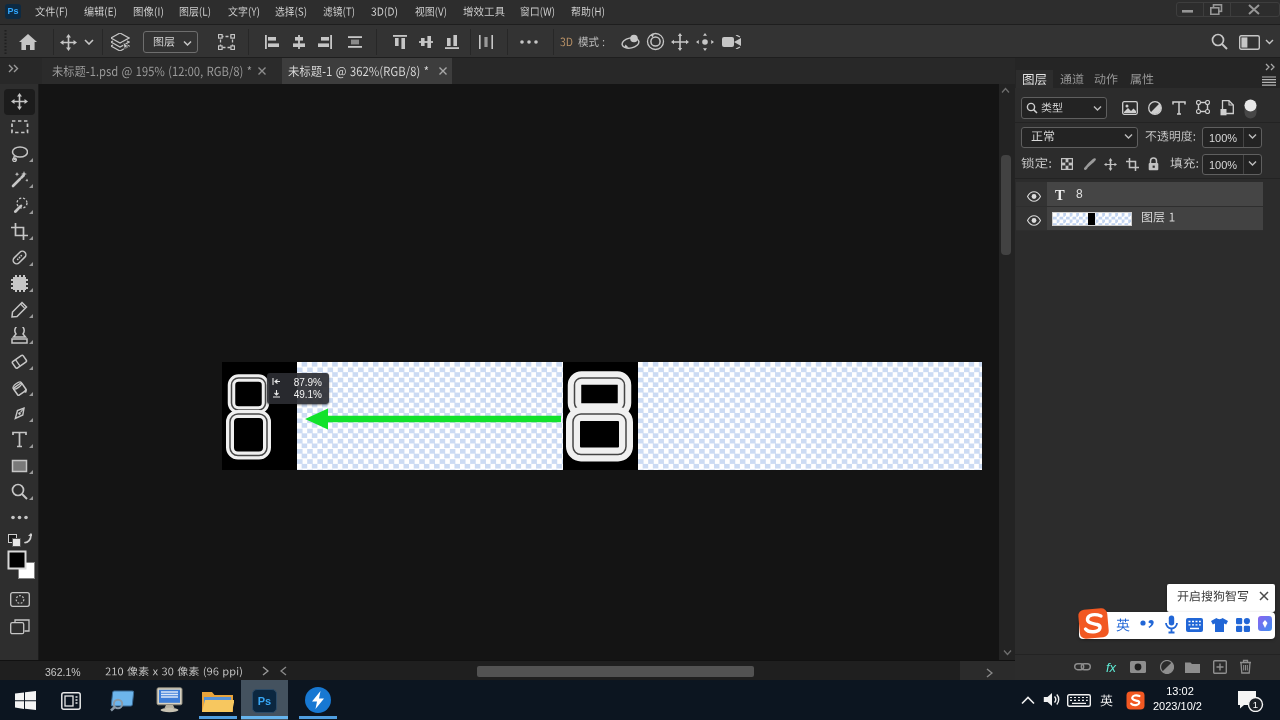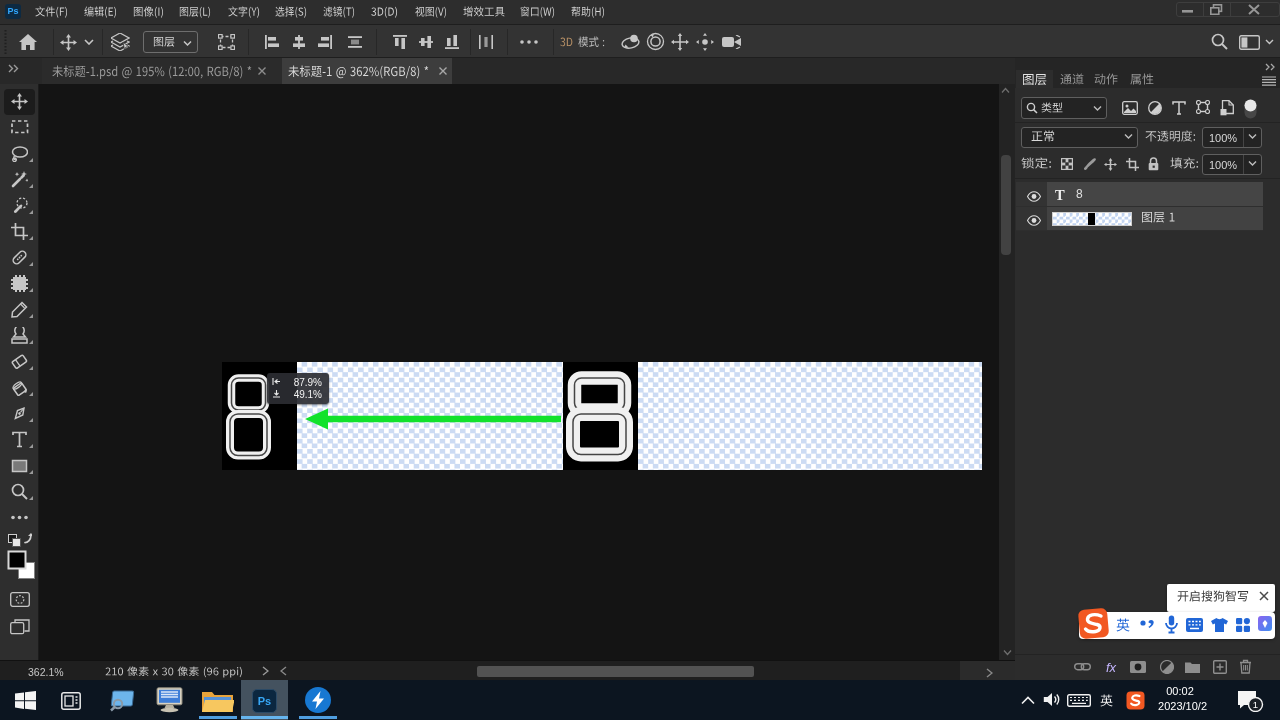--- a/index.html
+++ b/index.html
@@ -509,21 +509,21 @@
 <div style="position:absolute;left:1087.5px;top:213px;width:7px;height:12px;background:#000"></div>
 <div style="position:absolute;left:1141px;top:211px;line-height:0"><svg width="34.3" height="13.9" viewBox="0 0 34.3 13.9" xmlns="http://www.w3.org/2000/svg">
       <path d="M4.5 7.2C5.5 7.4 6.7 7.8 7.4 8.2L7.7 7.6C7.1 7.2 5.8 6.9 4.9 6.7ZM3.3 8.7C5 8.9 7 9.4 8.2 9.8L8.6 9.2C7.4 8.8 5.3 8.3 3.7 8.1ZM1 1V11.5H1.9V11H10.1V11.5H11V1ZM1.9 10.2V1.8H10.1V10.2ZM5 2.1C4.4 3 3.3 4 2.3 4.6C2.5 4.7 2.8 5 2.9 5.1C3.3 4.9 3.7 4.6 4 4.3C4.4 4.7 4.8 5 5.3 5.4C4.3 5.8 3.2 6.2 2.1 6.4C2.2 6.6 2.4 6.9 2.5 7.1C3.7 6.9 5 6.4 6.1 5.8C7.1 6.3 8.2 6.8 9.4 7C9.5 6.8 9.7 6.5 9.9 6.3C8.8 6.1 7.8 5.8 6.8 5.4C7.7 4.8 8.5 4.1 9 3.3L8.5 3L8.3 3H5.2C5.4 2.8 5.6 2.6 5.7 2.3ZM4.5 3.8 4.6 3.7H7.7C7.3 4.2 6.7 4.6 6.1 5C5.5 4.6 4.9 4.2 4.5 3.8Z M15.6 5.1V5.9H22.5V5.1ZM14.5 1.8H21.7V3.3H14.5ZM13.6 1.1V4.6C13.6 6.5 13.5 9.2 12.4 11C12.6 11.1 13 11.4 13.2 11.5C14.3 9.5 14.5 6.6 14.5 4.6V4.1H22.6V1.1ZM15.5 11.3C15.8 11.2 16.4 11.1 21.6 10.8C21.8 11.1 22 11.4 22.1 11.6L22.9 11.2C22.5 10.5 21.7 9.2 21 8.3L20.2 8.6C20.5 9 20.9 9.6 21.2 10.1L16.6 10.3C17.2 9.7 17.8 8.8 18.4 7.9H23.3V7.2H14.9V7.9H17.3C16.7 8.9 16.1 9.7 15.8 9.9C15.6 10.2 15.3 10.5 15.1 10.5C15.2 10.7 15.4 11.1 15.5 11.3Z M28.7 10.6H33.5V9.6H31.7V1.8H30.9C30.4 2 29.8 2.2 29.1 2.4V3.1H30.6V9.6H28.7Z" fill="#d8d8d8"></path>
     </svg></div>
 <div style="position:absolute;left:1016px;top:230px;width:247px;height:1px;background:#2e2e2e"></div>
 <div style="position:absolute;left:1015px;top:654px;width:265px;height:1px;background:#232323"></div>
 <svg style="position:absolute;left:1074px;top:661px" width="17" height="11" viewBox="0 0 17 11" xmlns="http://www.w3.org/2000/svg">
     <rect x="0.7" y="2.7" width="9" height="6" rx="3" fill="none" stroke="#8e8e8e" stroke-width="1.4"></rect>
     <rect x="7.3" y="2.7" width="9" height="6" rx="3" fill="none" stroke="#8e8e8e" stroke-width="1.4"></rect>
   </svg>
-<div style="position:absolute;left:1106px;top:660px;font:normal 13px 'Liberation Sans',sans-serif;color:#c4b5fd;white-space:nowrap;font-style:italic">fx</div>
+<div style="position:absolute;left:1106px;top:660px;font:normal 13px 'Liberation Sans',sans-serif;color:#5eead4;white-space:nowrap;font-style:italic">fx</div>
 <svg style="position:absolute;left:1130px;top:661px" width="16" height="12" viewBox="0 0 16 12" xmlns="http://www.w3.org/2000/svg">
     <rect x="0" y="0" width="16" height="12" rx="1.5" fill="#8e8e8e"></rect>
     <circle cx="8" cy="6" r="3.4" fill="#1e1e1e"></circle>
   </svg>
 <svg style="position:absolute;left:1160px;top:660px" width="14" height="14" viewBox="0 0 14 14" xmlns="http://www.w3.org/2000/svg">
     <circle cx="7" cy="7" r="6.5" fill="none" stroke="#8e8e8e" stroke-width="1.2"></circle>
     <path d="M2.4 11.6 A6.5 6.5 0 0 0 11.6 2.4 Z" fill="#8e8e8e"></path>
   </svg>
 <svg style="position:absolute;left:1185px;top:661px" width="15" height="12" viewBox="0 0 15 12" xmlns="http://www.w3.org/2000/svg">
     <path d="M0 12 V1.5 H5.5 L7 3 H15 V12 Z" fill="#8e8e8e"></path>
@@ -531,21 +531,21 @@
 <svg style="position:absolute;left:1213px;top:660px" width="14" height="14" viewBox="0 0 14 14" xmlns="http://www.w3.org/2000/svg">
     <rect x="0.7" y="0.7" width="12.6" height="12.6" rx="1" fill="none" stroke="#8e8e8e" stroke-width="1.4"></rect>
     <path d="M7 3.5 V10.5 M3.5 7 H10.5" stroke="#8e8e8e" stroke-width="1.4"></path>
   </svg>
 <svg style="position:absolute;left:1239px;top:659px" width="13" height="15" viewBox="0 0 13 15" xmlns="http://www.w3.org/2000/svg">
     <path d="M1 3.5 H12 M4.5 3.5 V1.5 H8.5 V3.5 M2 3.5 L2.8 14 H10.2 L11 3.5" fill="none" stroke="#8e8e8e" stroke-width="1.3"></path>
     <path d="M4.7 6 v5.5 M6.5 6 v5.5 M8.3 6 v5.5" stroke="#8e8e8e" stroke-width="1"></path>
   </svg>
 <div style="position:absolute;left:0px;top:660px;width:1015px;height:20px;background:#1f1f1f;border-top:1px solid #111"></div>
 <div style="position:absolute;left:960px;top:661px;width:55px;height:19px;background:#2b2b2b"></div>
-<div style="position:absolute;left:28px;top:666px;font:normal 10.5px 'Liberation Sans',sans-serif;color:#c6c6c6;white-space:nowrap;">362.1%</div>
+<div style="position:absolute;left:45px;top:666px;font:normal 10.5px 'Liberation Sans',sans-serif;color:#c6c6c6;white-space:nowrap;">362.1%</div>
 <div style="position:absolute;left:105px;top:666px;line-height:0"><svg width="138.0" height="12.2" viewBox="0 0 138.0 12.2" xmlns="http://www.w3.org/2000/svg">
       <path transform="scale(1.0621 1)" d="M0.5 9.2H5.3V8.4H3.2C2.8 8.4 2.3 8.5 1.9 8.5C3.7 6.8 4.9 5.2 4.9 3.7C4.9 2.3 4.1 1.4 2.7 1.4C1.7 1.4 1 1.8 0.4 2.5L1 3.1C1.4 2.6 1.9 2.2 2.6 2.2C3.5 2.2 4 2.8 4 3.7C4 5 2.9 6.6 0.5 8.7Z M6.8 9.2H11V8.4H9.4V1.5H8.7C8.3 1.8 7.8 2 7.1 2.1V2.7H8.5V8.4H6.8Z M14.6 9.4C16 9.4 17 8.1 17 5.4C17 2.7 16 1.4 14.6 1.4C13.1 1.4 12.2 2.7 12.2 5.4C12.2 8.1 13.1 9.4 14.6 9.4ZM14.6 8.6C13.7 8.6 13.1 7.6 13.1 5.4C13.1 3.1 13.7 2.2 14.6 2.2C15.4 2.2 16 3.1 16 5.4C16 7.6 15.4 8.6 14.6 8.6Z M25.7 1.8H27.6C27.4 2.1 27.2 2.4 27 2.6H25C25.3 2.4 25.5 2.1 25.7 1.8ZM25.7 0.4C25.3 1.3 24.5 2.4 23.3 3.2C23.5 3.3 23.7 3.6 23.8 3.7C24 3.6 24.2 3.4 24.4 3.3V4.9H26C25.5 5.3 24.8 5.8 23.6 6.1C23.8 6.3 24 6.5 24.1 6.6C25 6.3 25.7 6 26.2 5.6C26.4 5.7 26.6 5.9 26.7 6.1C26 6.7 24.7 7.3 23.6 7.7C23.8 7.8 24 8 24.1 8.2C25 7.8 26.2 7.2 27 6.5C27.1 6.7 27.2 6.9 27.2 7.1C26.4 7.9 24.9 8.8 23.6 9.1C23.7 9.3 23.9 9.5 24 9.7C25.1 9.3 26.5 8.6 27.4 7.8C27.5 8.4 27.4 9 27.1 9.2C27 9.4 26.8 9.4 26.6 9.4C26.4 9.4 26.2 9.4 25.9 9.4C26 9.6 26.1 9.9 26.1 10C26.3 10.1 26.6 10.1 26.8 10.1C27.1 10.1 27.4 10 27.7 9.7C28.1 9.3 28.3 8.1 27.9 7L28.4 6.8C28.8 7.9 29.5 8.9 30.3 9.5C30.4 9.3 30.6 9 30.8 8.9C30 8.4 29.4 7.5 29 6.5C29.4 6.3 29.8 6.1 30.2 5.9L29.6 5.4C29.2 5.7 28.4 6.2 27.7 6.5C27.5 6 27.2 5.5 26.7 5.2L26.9 4.9H30.1V2.6H27.8C28.1 2.3 28.4 1.9 28.7 1.5L28.2 1.1L28.1 1.2H26.2L26.5 0.6ZM25.1 3.2H27C26.9 3.5 26.8 3.9 26.5 4.3H25.1ZM27.6 3.2H29.3V4.3H27.3C27.5 3.9 27.6 3.5 27.6 3.2ZM23.4 0.5C22.8 2 21.9 3.6 20.9 4.7C21.1 4.8 21.3 5.2 21.4 5.4C21.7 5.1 22 4.7 22.3 4.3V10H23V3.1C23.5 2.3 23.8 1.5 24.1 0.7Z M37.8 8.3C38.7 8.8 39.8 9.5 40.4 9.9L41 9.4C40.4 9 39.3 8.3 38.4 7.9ZM34.2 7.9C33.6 8.5 32.5 9 31.6 9.4C31.8 9.5 32.1 9.8 32.2 9.9C33.1 9.5 34.2 8.9 34.9 8.2ZM33.2 6.2C33.3 6.1 33.7 6 35.8 5.9C34.8 6.3 34 6.6 33.6 6.8C33 7 32.5 7.1 32.2 7.1C32.2 7.3 32.3 7.7 32.4 7.8C32.6 7.7 33 7.7 36.2 7.5V9.2C36.2 9.3 36.1 9.3 35.9 9.3C35.8 9.3 35.2 9.3 34.6 9.3C34.7 9.5 34.8 9.8 34.9 10C35.6 10 36.2 10 36.5 9.9C36.8 9.8 36.9 9.6 36.9 9.2V7.5L39.5 7.3C39.8 7.6 40.1 7.8 40.2 8L40.9 7.6C40.4 7.1 39.5 6.4 38.8 5.9L38.2 6.3C38.4 6.5 38.7 6.6 38.9 6.8L34.6 7C36 6.5 37.5 5.9 38.9 5.2L38.4 4.7C38 4.9 37.5 5.1 37.1 5.3L34.7 5.4C35.2 5.2 35.8 4.9 36.3 4.6L36.1 4.4H41.1V3.7H36.8V3.1H40V2.5H36.8V1.8H40.6V1.2H36.8V0.4H36V1.2H32.2V1.8H36V2.5H32.8V3.1H36V3.7H31.7V4.4H35.4C34.7 4.8 33.9 5.2 33.7 5.3C33.4 5.4 33.2 5.5 32.9 5.5C33 5.7 33.1 6 33.2 6.2Z M44.9 9.2H45.9L46.7 7.9C46.9 7.6 47.1 7.2 47.3 6.9H47.3C47.6 7.2 47.8 7.6 48 7.9L48.8 9.2H49.9L48 6.4L49.7 3.5H48.7L48 4.8C47.8 5.1 47.7 5.4 47.5 5.7H47.4C47.3 5.4 47.1 5.1 46.9 4.8L46.1 3.5H45.1L46.8 6.3Z M55.9 9.4C57.3 9.4 58.4 8.6 58.4 7.2C58.4 6.1 57.7 5.4 56.8 5.2V5.2C57.6 4.9 58.1 4.3 58.1 3.3C58.1 2.1 57.2 1.4 55.9 1.4C55 1.4 54.3 1.8 53.7 2.3L54.3 2.9C54.7 2.5 55.2 2.2 55.9 2.2C56.7 2.2 57.2 2.7 57.2 3.4C57.2 4.2 56.6 4.9 55 4.9V5.6C56.8 5.6 57.4 6.2 57.4 7.2C57.4 8 56.8 8.6 55.9 8.6C55 8.6 54.4 8.2 54 7.7L53.5 8.3C54 8.9 54.7 9.4 55.9 9.4Z M61.9 9.4C63.4 9.4 64.3 8.1 64.3 5.4C64.3 2.7 63.4 1.4 61.9 1.4C60.4 1.4 59.5 2.7 59.5 5.4C59.5 8.1 60.4 9.4 61.9 9.4ZM61.9 8.6C61 8.6 60.4 7.6 60.4 5.4C60.4 3.1 61 2.2 61.9 2.2C62.8 2.2 63.4 3.1 63.4 5.4C63.4 7.6 62.8 8.6 61.9 8.6Z M73.1 1.8H75C74.8 2.1 74.6 2.4 74.3 2.6H72.4C72.6 2.4 72.9 2.1 73.1 1.8ZM73.1 0.4C72.6 1.3 71.8 2.4 70.7 3.2C70.8 3.3 71.1 3.6 71.2 3.7C71.4 3.6 71.5 3.4 71.7 3.3V4.9H73.4C72.8 5.3 72.1 5.8 71 6.1C71.1 6.3 71.3 6.5 71.4 6.6C72.4 6.3 73.1 6 73.6 5.6C73.7 5.7 73.9 5.9 74 6.1C73.3 6.7 72 7.3 71 7.7C71.1 7.8 71.3 8 71.4 8.2C72.3 7.8 73.5 7.2 74.3 6.5C74.4 6.7 74.5 6.9 74.6 7.1C73.7 7.9 72.2 8.8 70.9 9.1C71 9.3 71.2 9.5 71.3 9.7C72.5 9.3 73.8 8.6 74.7 7.8C74.8 8.4 74.7 9 74.5 9.2C74.3 9.4 74.2 9.4 73.9 9.4C73.8 9.4 73.5 9.4 73.2 9.4C73.4 9.6 73.4 9.9 73.4 10C73.7 10.1 73.9 10.1 74.1 10.1C74.5 10.1 74.7 10 75 9.7C75.5 9.3 75.6 8.1 75.3 7L75.8 6.8C76.1 7.9 76.8 8.9 77.6 9.5C77.8 9.3 78 9 78.2 8.9C77.3 8.4 76.7 7.5 76.3 6.5C76.8 6.3 77.2 6.1 77.5 5.9L77 5.4C76.5 5.7 75.7 6.2 75.1 6.5C74.8 6 74.5 5.5 74 5.2L74.3 4.9H77.4V2.6H75.2C75.5 2.3 75.8 1.9 76 1.5L75.5 1.1L75.4 1.2H73.5L73.8 0.6ZM72.4 3.2H74.3C74.2 3.5 74.1 3.9 73.9 4.3H72.4ZM74.9 3.2H76.7V4.3H74.7C74.8 3.9 74.9 3.5 74.9 3.2ZM70.7 0.5C70.2 2 69.2 3.6 68.3 4.7C68.4 4.8 68.6 5.2 68.7 5.4C69 5.1 69.3 4.7 69.6 4.3V10H70.4V3.1C70.8 2.3 71.2 1.5 71.5 0.7Z M85.1 8.3C86 8.8 87.2 9.5 87.7 9.9L88.3 9.4C87.7 9 86.6 8.3 85.7 7.9ZM81.5 7.9C80.9 8.5 79.9 9 78.9 9.4C79.1 9.5 79.4 9.8 79.6 9.9C80.5 9.5 81.5 8.9 82.3 8.2ZM80.5 6.2C80.7 6.1 81 6 83.1 5.9C82.1 6.3 81.3 6.6 80.9 6.8C80.3 7 79.8 7.1 79.5 7.1C79.6 7.3 79.7 7.7 79.7 7.8C80 7.7 80.4 7.7 83.5 7.5V9.2C83.5 9.3 83.5 9.3 83.3 9.3C83.1 9.3 82.6 9.3 81.9 9.3C82 9.5 82.2 9.8 82.2 10C83 10 83.5 10 83.8 9.9C84.2 9.8 84.3 9.6 84.3 9.2V7.5L86.9 7.3C87.2 7.6 87.4 7.8 87.6 8L88.2 7.6C87.7 7.1 86.8 6.4 86.1 5.9L85.5 6.3C85.8 6.5 86 6.6 86.2 6.8L81.9 7C83.4 6.5 84.8 5.9 86.2 5.2L85.7 4.7C85.3 4.9 84.9 5.1 84.4 5.3L82 5.4C82.6 5.2 83.1 4.9 83.7 4.6L83.4 4.4H88.4V3.7H84.1V3.1H87.3V2.5H84.1V1.8H87.9V1.2H84.1V0.4H83.3V1.2H79.6V1.8H83.3V2.5H80.1V3.1H83.3V3.7H79V4.4H82.7C82 4.8 81.3 5.2 81 5.3C80.7 5.4 80.5 5.5 80.3 5.5C80.4 5.7 80.5 6 80.5 6.2Z M94.6 11.3 95.2 11C94.3 9.5 93.9 7.8 93.9 6C93.9 4.2 94.3 2.4 95.2 0.9L94.6 0.7C93.7 2.2 93.1 3.9 93.1 6C93.1 8 93.7 9.7 94.6 11.3Z M98.1 9.4C99.6 9.4 100.9 8.2 100.9 5.1C100.9 2.6 99.8 1.4 98.3 1.4C97.1 1.4 96.1 2.4 96.1 3.9C96.1 5.5 97 6.3 98.2 6.3C98.9 6.3 99.6 6 100 5.4C99.9 7.8 99.1 8.6 98.1 8.6C97.6 8.6 97.1 8.4 96.8 8L96.3 8.6C96.7 9 97.3 9.4 98.1 9.4ZM100 4.6C99.5 5.3 98.9 5.6 98.4 5.6C97.5 5.6 97 4.9 97 3.9C97 2.8 97.6 2.2 98.3 2.2C99.3 2.2 99.9 3 100 4.6Z M104.7 9.4C105.9 9.4 106.9 8.4 106.9 6.9C106.9 5.3 106 4.5 104.7 4.5C104.1 4.5 103.5 4.8 103 5.4C103 3 103.9 2.2 105 2.2C105.4 2.2 105.9 2.4 106.2 2.8L106.7 2.2C106.3 1.7 105.7 1.4 104.9 1.4C103.4 1.4 102.1 2.6 102.1 5.6C102.1 8.1 103.2 9.4 104.7 9.4ZM103 6.2C103.5 5.4 104.1 5.2 104.6 5.2C105.5 5.2 106 5.8 106 6.9C106 7.9 105.4 8.6 104.7 8.6C103.7 8.6 103.1 7.7 103 6.2Z M111.4 11.6H112.4V9.7L112.4 8.7C112.9 9.1 113.4 9.4 113.9 9.4C115.2 9.4 116.4 8.3 116.4 6.3C116.4 4.5 115.6 3.4 114.2 3.4C113.5 3.4 112.9 3.8 112.3 4.2H112.3L112.2 3.5H111.4ZM113.8 8.6C113.4 8.6 112.9 8.4 112.4 8V5C112.9 4.5 113.4 4.2 113.9 4.2C115 4.2 115.4 5 115.4 6.3C115.4 7.7 114.7 8.6 113.8 8.6Z M117.9 11.6H118.9V9.7L118.9 8.7C119.4 9.1 119.9 9.4 120.5 9.4C121.8 9.4 122.9 8.3 122.9 6.3C122.9 4.5 122.1 3.4 120.7 3.4C120 3.4 119.4 3.8 118.8 4.2H118.8L118.7 3.5H117.9ZM120.3 8.6C119.9 8.6 119.4 8.4 118.9 8V5C119.5 4.5 120 4.2 120.4 4.2C121.5 4.2 121.9 5 121.9 6.3C121.9 7.7 121.2 8.6 120.3 8.6Z M124.5 9.2H125.4V3.5H124.5ZM124.9 2.4C125.3 2.4 125.6 2.1 125.6 1.7C125.6 1.4 125.3 1.1 124.9 1.1C124.6 1.1 124.3 1.4 124.3 1.7C124.3 2.1 124.6 2.4 124.9 2.4Z M127.4 11.3C128.4 9.7 129 8 129 6C129 3.9 128.4 2.2 127.4 0.7L126.8 0.9C127.7 2.4 128.2 4.2 128.2 6C128.2 7.8 127.7 9.5 126.8 11Z" fill="#c6c6c6"></path>
     </svg></div>
 <svg style="position:absolute;left:262px;top:666px" width="7" height="10" viewBox="0 0 7 10" xmlns="http://www.w3.org/2000/svg">
     <path d="M1 1 L6 5 L1 9" stroke="#9a9a9a" stroke-width="1.4" fill="none"></path>
   </svg>
 <svg style="position:absolute;left:280px;top:666px" width="7" height="10" viewBox="0 0 7 10" xmlns="http://www.w3.org/2000/svg">
     <path d="M6 1 L1 5 L6 9" stroke="#8a8a8a" stroke-width="1.4" fill="none"></path>
   </svg>
 <div style="position:absolute;left:477px;top:666px;width:277px;height:11px;background:#525252;border-radius:2px"></div>
@@ -651,21 +651,21 @@
     <path d="M3 3.5 h2 M7 3.5 h2 M11 3.5 h2 M15 3.5 h2 M19 3.5 h1.8 M3 6.3 h2 M7 6.3 h2 M11 6.3 h2 M15 6.3 h2 M19 6.3 h1.8 M5 9.3 h14" stroke="#f0f0f0" stroke-width="1.2"></path>
   </svg>
 <div style="position:absolute;left:1100px;top:694px;line-height:0"><svg width="13.0" height="15.1" viewBox="0 0 13.0 15.1" xmlns="http://www.w3.org/2000/svg">
       <path d="M5.9 3.3V4.8H2.1V7.8H0.7V8.7H5.6C5.1 9.9 3.7 11 0.5 11.7C0.7 11.9 1 12.3 1.1 12.5C4.5 11.7 6 10.5 6.6 9.1C7.6 11 9.4 12.1 12 12.5C12.1 12.2 12.4 11.8 12.6 11.6C10.1 11.3 8.3 10.4 7.4 8.7H12.3V7.8H11V4.8H7V3.3ZM3 7.8V5.6H5.9V6.9C5.9 7.2 5.9 7.5 5.9 7.8ZM10 7.8H6.9C6.9 7.5 7 7.2 7 6.9V5.6H10ZM8.3 0.5V1.7H4.6V0.5H3.7V1.7H0.9V2.6H3.7V4H4.6V2.6H8.3V4H9.3V2.6H12.1V1.7H9.3V0.5Z" fill="#f0f0f0"></path>
     </svg></div>
 <svg style="position:absolute;left:1126px;top:691px" width="19" height="19" viewBox="0 0 19 19" xmlns="http://www.w3.org/2000/svg">
     <rect x="0.5" y="0.5" width="18" height="18" rx="4" fill="#f25822"></rect>
     <path d="M13.5 5 C10 3.8 6.5 4.4 6.2 6.8 C6 9 9.5 9.3 11.5 9.9 C14 10.6 13.8 13.3 10.8 13.9 C8.3 14.4 6 13.6 5.2 12.6" stroke="#fff" stroke-width="2.2" fill="none" stroke-linecap="round"></path>
   </svg>
 <div style="position:absolute;left:1153px;top:685px;font:normal 11px 'Liberation Sans',sans-serif;color:#ffffff;white-space:nowrap;">
-    <div style="width:54px;text-align:center">00:02</div>
+    <div style="width:54px;text-align:center">13:02</div>
   </div>
 <div style="position:absolute;left:1153px;top:700px;font:normal 11px 'Liberation Sans',sans-serif;color:#ffffff;white-space:nowrap;">
-    <div style="width:54px;text-align:right">2023/10/2</div>
+    <div style="width:54px;text-align:left">2023/10/2</div>
   </div>
 <svg style="position:absolute;left:1236px;top:690px" width="28" height="22" viewBox="0 0 28 22" xmlns="http://www.w3.org/2000/svg">
     <path d="M2 1 H20 V15 H8 L4 18.5 V15 H2 Z" fill="#f5f5f5"></path>
     <circle cx="19.5" cy="14.5" r="7" fill="#1a1f26" stroke="#f5f5f5" stroke-width="1.4"></circle>
     <text x="19.5" y="17.8" font-family="Liberation Sans" font-size="9.5" fill="#fff" text-anchor="middle">1</text>
   </svg>
 </body></html>

